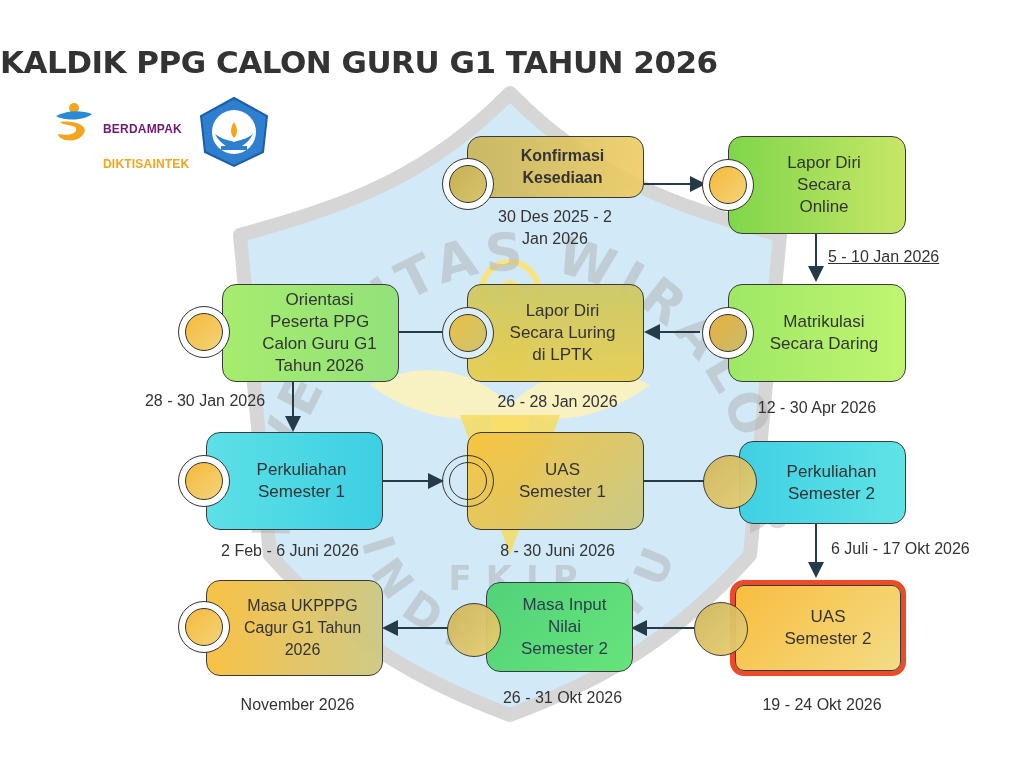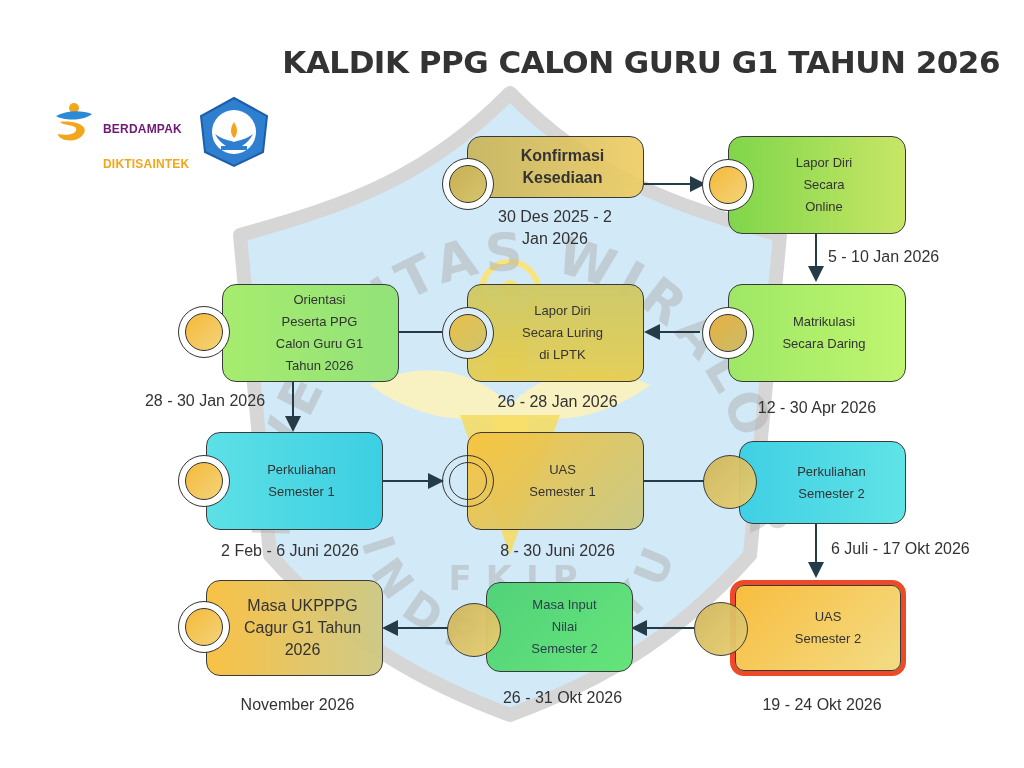--- a/index.html
+++ b/index.html
@@ -1,28 +1,28 @@
 <!DOCTYPE html>
 <html><head>
 <meta charset="utf-8">
 <style>
   html, body { margin:0; padding:0; }
   body { width:1024px; height:768px; background:#ffffff; position:relative; overflow:hidden;
          font-family:"Liberation Sans", sans-serif; color:#2f2f2f; }
-  .title { position:absolute; left:0; width:1000px; top:44px; text-align:right;
+  .title { position:absolute; left:0; width:1000px; top:44px; text-align:left;
            font-family:"DejaVu Sans", sans-serif; font-weight:bold; font-size:31px; letter-spacing:-0.5px; color:#333; }
   .logo1 { position:absolute; left:52px; top:98px; width:140px; height:50px; }
   .logo1 .mark { position:absolute; left:0; top:2px; width:46px; height:46px; }
   .logo1 .t1 { position:absolute; left:51px; top:11px; font-size:12px; font-weight:bold; color:#f3a51c; letter-spacing:0.2px;margin-top:48px; }
   .logo1 .t2 { position:absolute; left:51px; top:24px; font-size:12px; font-weight:bold; color:#701a75; letter-spacing:0.2px; }
   .logo2 { position:absolute; left:197px; top:96px; width:74px; height:72px; }
   .watermark { position:absolute; left:230px; top:85px; width:560px; height:640px; }
   .wm-text { position:absolute; font-family:"DejaVu Sans", sans-serif; font-weight:bold; color:rgba(150,150,150,0.35); }
   .node { position:absolute; border:1.5px solid #3a3a3a; border-radius:14px; display:flex; align-items:center; justify-content:center;
-          text-align:center; font-size:13px; line-height:22px; color:#333; box-sizing:border-box; padding-left:14px; }
+          text-align:center; font-size:17px; line-height:22px; color:#333; box-sizing:border-box; padding-left:14px; }
   .node.bold { font-weight:bold; font-size:16px; }
   .circle { position:absolute; border-radius:50%; box-sizing:border-box; }
   .circle.ring { background:#fff; border:1.5px solid #333; }
   .circle .inner { position:absolute; border-radius:50%; border:1.5px solid #333; box-sizing:border-box;
                    background:linear-gradient(135deg,#f5b93a,#f3d47a); }
   .circle.plain { border:1.5px solid #333; background:linear-gradient(135deg,#cfb65c,#e8cf72); opacity:0.95; }
   .date { position:absolute; font-size:16px; color:#333; text-align:center; line-height:22px; }
   svg.lines { position:absolute; left:0; top:0; }
 </style>
 </head>
@@ -103,21 +103,21 @@
 Jan 2026</div>
 
 <div class="node" style="left:728px; top:136px; width:178px; height:98px; background:linear-gradient(90deg,#7fd64a,#c8e666); white-space:pre-line;">
   <span>Lapor Diri
 Secara
 Online</span>
 </div>
 <div class="circle ring" style="left:702px; top:159px; width:52px; height:52px;">
   <div class="inner" style="left:6px; top:6px; width:38px; height:38px;"></div>
 </div>
-<div class="date" style="left:828px; top:246px; width:140px; text-align:left;">5 - 10 Jan 2026</div>
+<div class="date" style="left:828px; top:246px; width:140px; text-align:left;text-decoration:underline;">5 - 10 Jan 2026</div>
 
 <div class="node" style="left:728px; top:284px; width:178px; height:98px; background:linear-gradient(90deg,#9ee865,#c0f570); white-space:pre-line;">
   <span>Matrikulasi
 Secara Daring</span>
 </div>
 <div class="circle ring" style="left:702px; top:307px; width:52px; height:52px;">
   <div class="inner" style="left:6px; top:6px; width:38px; height:38px; background:linear-gradient(135deg,#e8b040,#c9bc6a);"></div>
 </div>
 <div class="date" style="left:732px; top:397px; width:170px;">12 - 30 Apr 2026</div>
 

